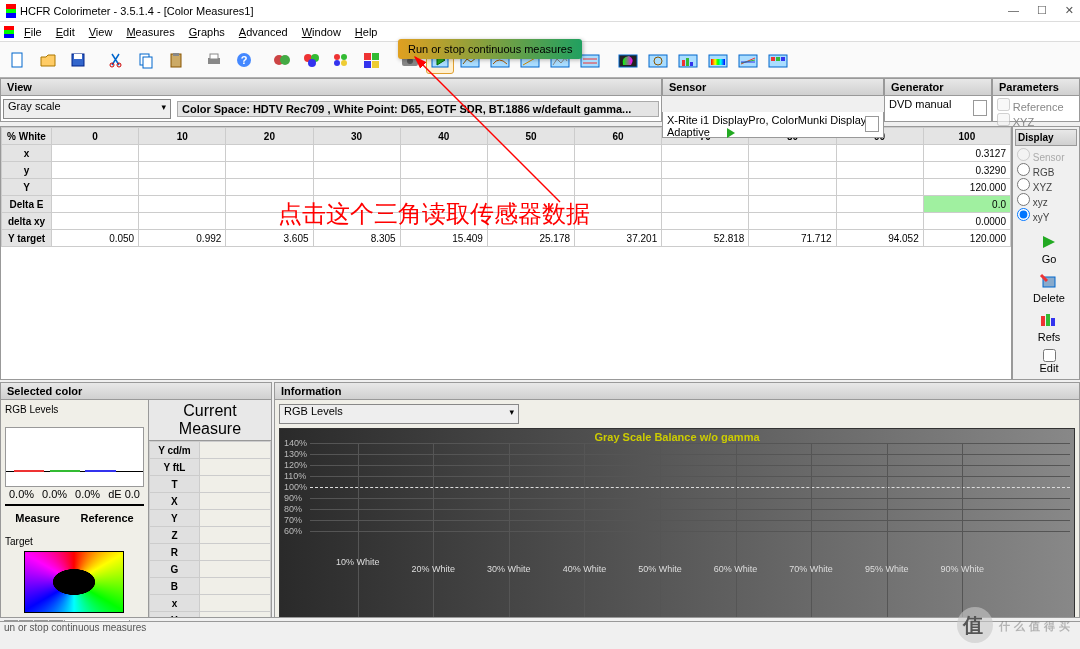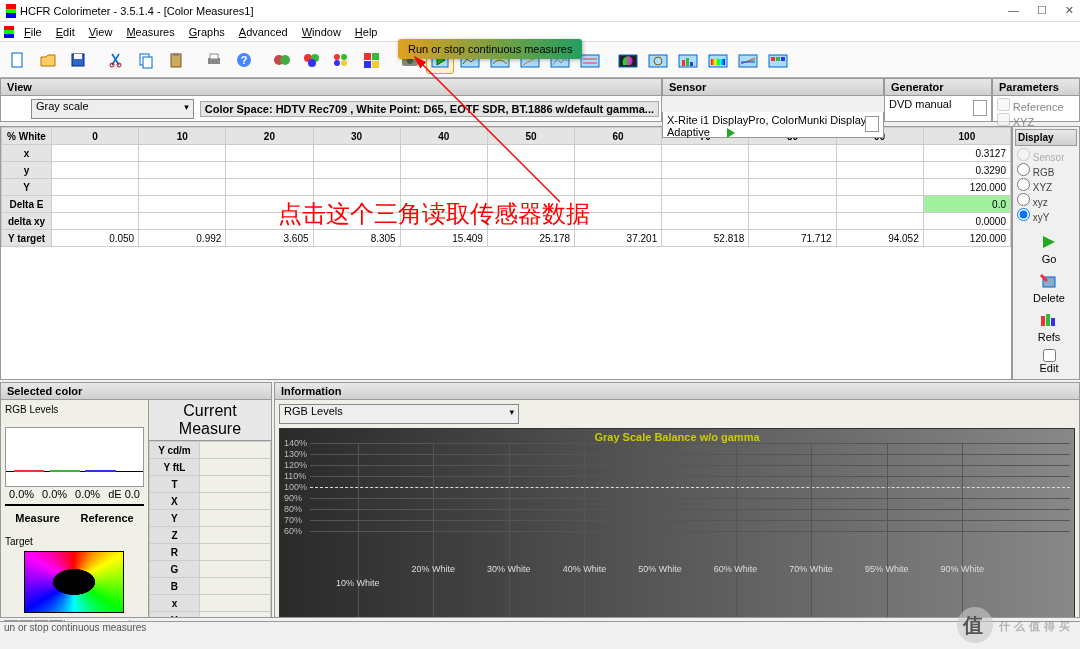--- a/index.html
+++ b/index.html
@@ -287,21 +287,21 @@
         <rect x="9" y="6" width="4" height="4" fill="#3b3"></rect>
         <rect x="14" y="6" width="4" height="4" fill="#33e"></rect>
       </svg>
     </div>
 </div>
 
 <div class="row1">
   <div class="view-pane">
     <div class="pane-title">View</div>
     <div class="view-body">
-      <div class="dropdown" style="width:168px;margin-left:28px;">Gray scale</div>
+      <div class="dropdown" style="width:168px;">Gray scale</div>
       <div class="cs">Color Space: HDTV Rec709 , White Point: D65, EOTF    SDR, BT.1886 w/default gamma...</div>
     </div>
   </div>
   <div class="sensor-pane">
     <div class="pane-title">Sensor</div>
     <div class="pbody">
       <span>X-Rite i1 DisplayPro, ColorMunki Display</span><br>
       <span>Adaptive</span>
       <span class="play-tri" style="margin-left:14px;"></span>
       <div class="cfg-ic"></div>
@@ -615,21 +615,21 @@
             <div class="hline dash" style="top:58px;"></div>
             <div class="ylab" style="top:64px;">90%</div>
             <div class="hline" style="top:69px;"></div>
             <div class="ylab" style="top:75px;">80%</div>
             <div class="hline" style="top:80px;"></div>
             <div class="ylab" style="top:86px;">70%</div>
             <div class="hline" style="top:91px;"></div>
             <div class="ylab" style="top:97px;">60%</div>
             <div class="hline" style="top:102px;"></div>
             <div class="vline" style="left:77.77777777777777px;"></div>
-            <div class="xlab" style="left:77.77777777777777px;top:149px;">10% White</div>
+            <div class="xlab" style="left:77.77777777777777px;top:128px;">10% White</div>
             <div class="vline" style="left:153.33333333333331px;"></div>
             <div class="xlab" style="left:153.33333333333331px;top:135px;">20% White</div>
             <div class="vline" style="left:228.88888888888889px;"></div>
             <div class="xlab" style="left:228.88888888888889px;top:135px;">30% White</div>
             <div class="vline" style="left:304.44444444444446px;"></div>
             <div class="xlab" style="left:304.44444444444446px;top:135px;">40% White</div>
             <div class="vline" style="left:380px;"></div>
             <div class="xlab" style="left:380px;top:135px;">50% White</div>
             <div class="vline" style="left:455.5555555555556px;"></div>
             <div class="xlab" style="left:455.5555555555556px;top:135px;">60% White</div>

